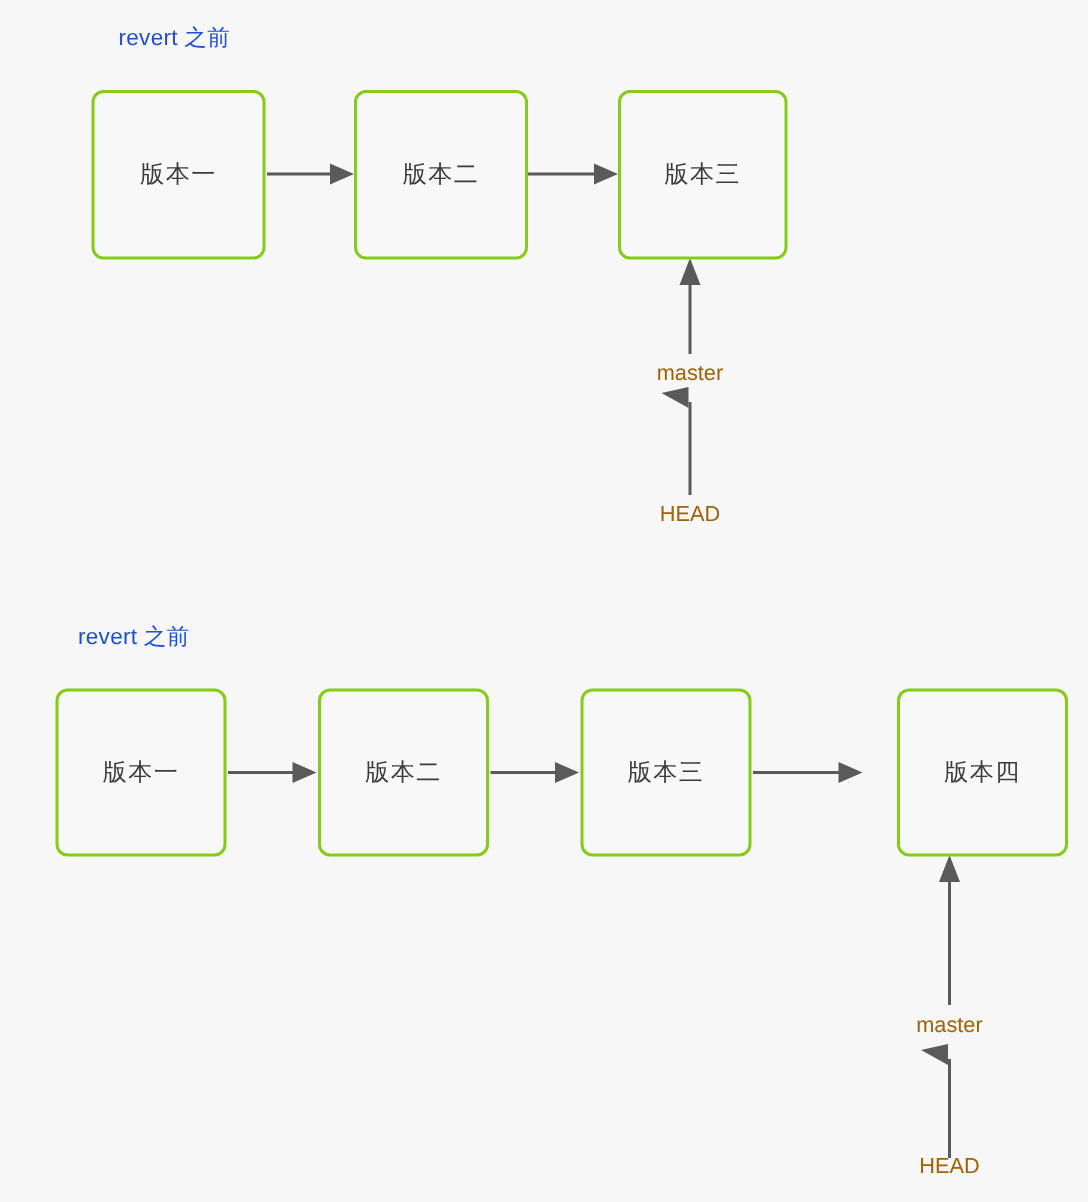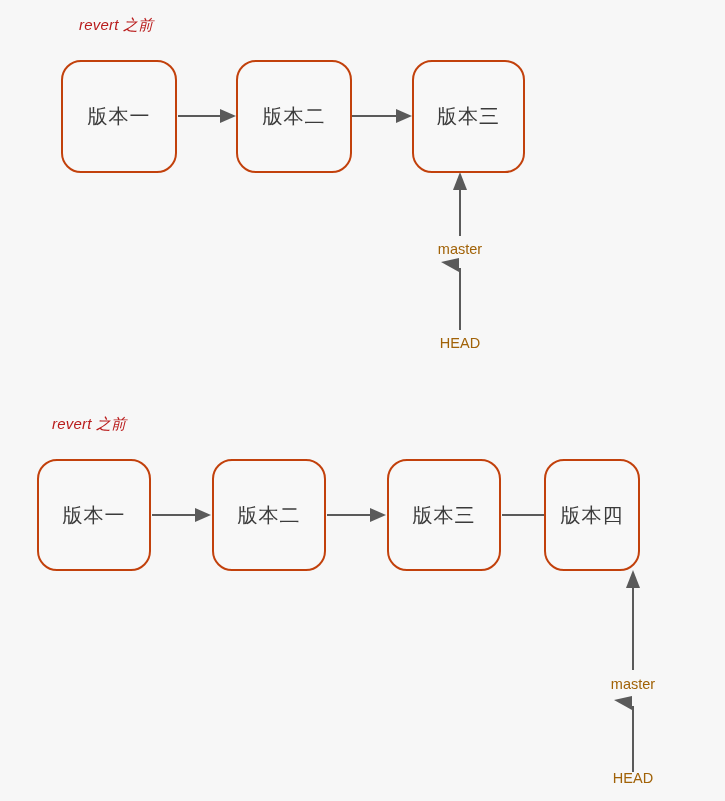--- a/index.html
+++ b/index.html
@@ -16,37 +16,36 @@
   }
   .canvas {
     position: absolute;
     left: 0;
     top: 0;
     width: 725px;
     height: 801px;
   }
   .section-label {
     position: absolute;
-    color: #b91c1c;
+    color: #1d4ed8;
     font-size: 15px;
     letter-spacing: 0.2px;
     white-space: nowrap;
-    font-style: italic;
   }
   .commit-box {
     position: absolute;
     box-sizing: border-box;
-    border: 2px solid #c2410c;
-    border-radius: 20px;
+    border: 2px solid #84cc16;
+    border-radius: 8px;
     background: #f8f8f8;
     display: flex;
     align-items: center;
     justify-content: center;
     color: #3b3b3b;
-    font-size: 20px;
+    font-size: 16px;
     letter-spacing: 1px;
   }
   .ref-label {
     position: absolute;
     color: #a16207;
     font-size: 14.5px;
     white-space: nowrap;
     text-align: center;
   }
   svg.edges {
@@ -130,19 +129,19 @@
   <div class="ref-label" style="left:410px; top:335px; width:100px;">HEAD</div>
 
   <div class="section-label" style="left:52px; top:415px;">revert 之前</div>
 
   <div class="commit-box" style="left:37px; top:459px; width:114px; height:112px;">版本一</div>
 
   <div class="commit-box" style="left:212px; top:459px; width:114px; height:112px;">版本二</div>
 
   <div class="commit-box" style="left:387px; top:459px; width:114px; height:112px;">版本三</div>
 
-  <div class="commit-box" style="left:544px; top:459px; width:96px; height:112px;">版本四</div>
+  <div class="commit-box" style="left:598px; top:459px; width:114px; height:112px;">版本四</div>
 
   <div class="ref-label" style="left:583px; top:676px; width:100px;">master</div>
 
   <div class="ref-label" style="left:583px; top:770px; width:100px;">HEAD</div>
 
 </div>
 
 </body></html>

